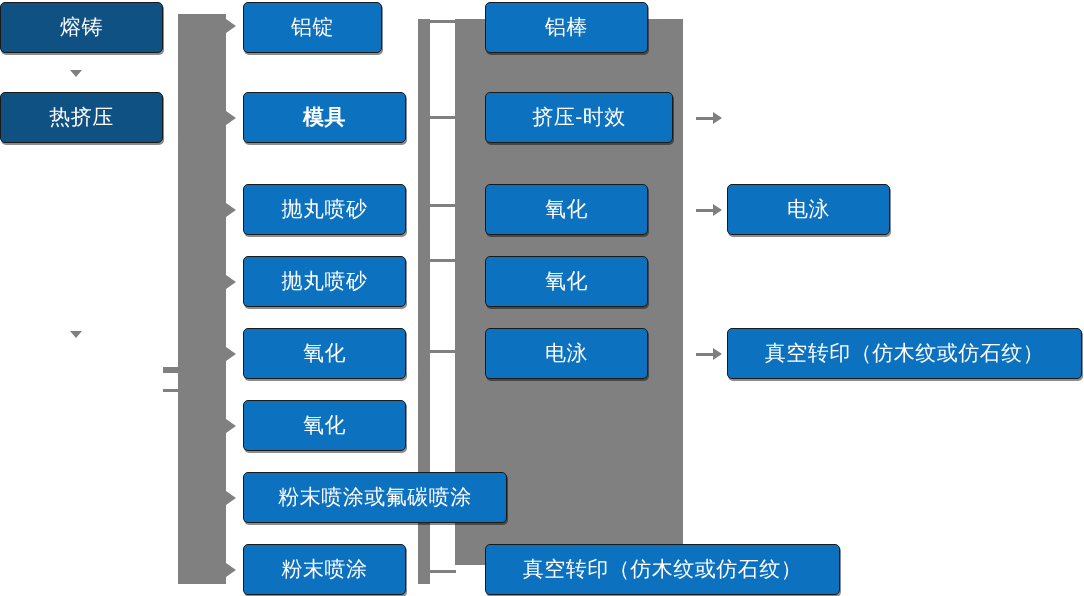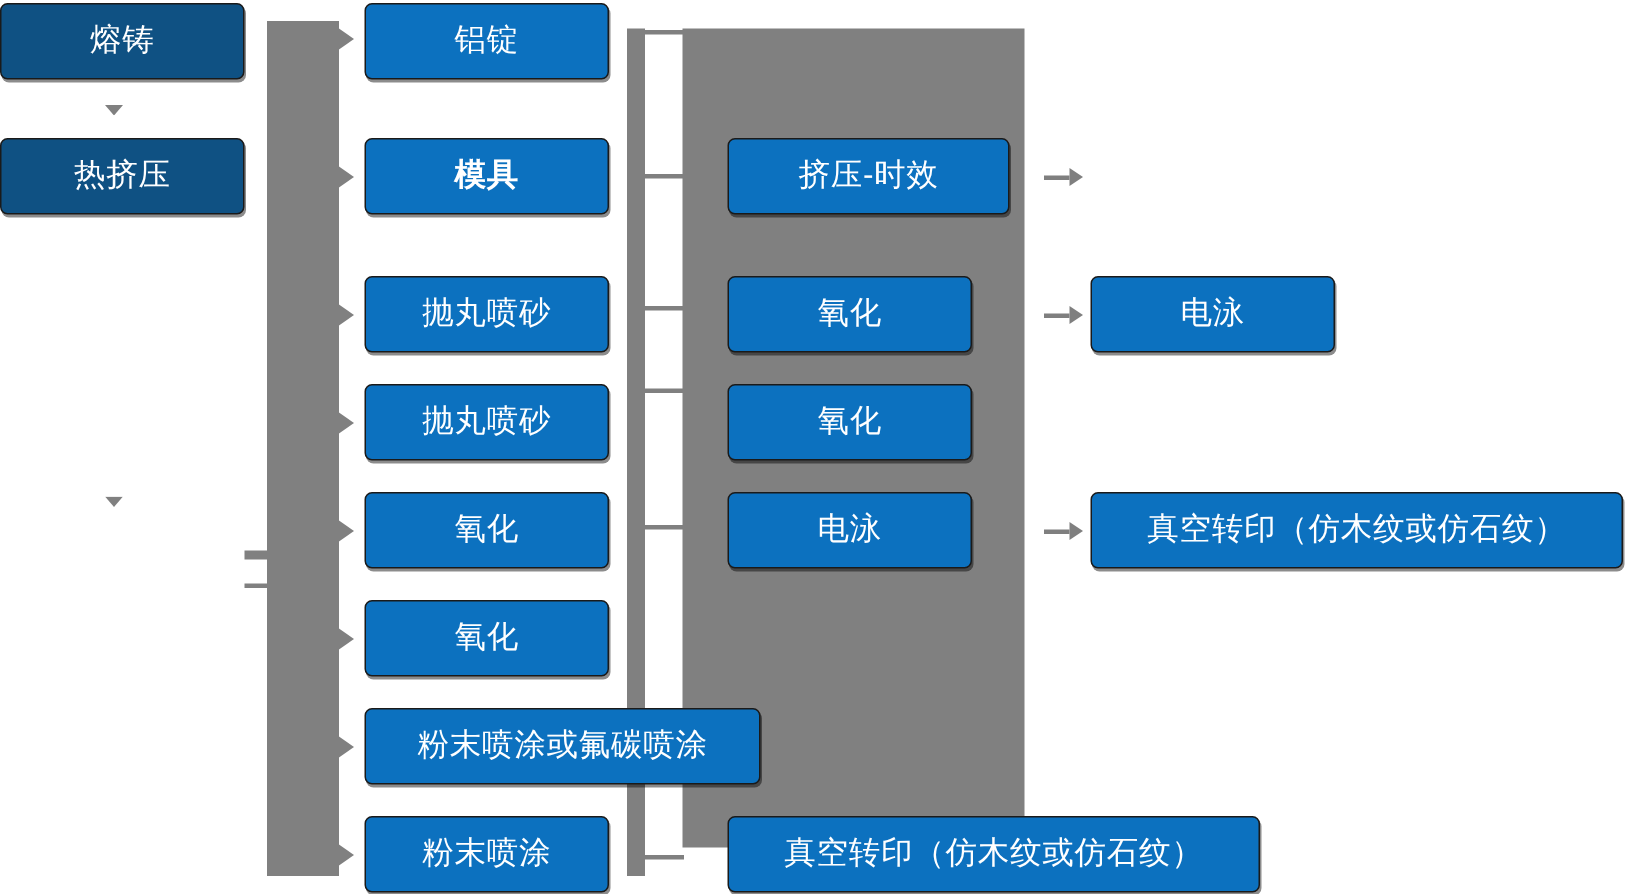--- a/index.html
+++ b/index.html
@@ -123,21 +123,21 @@
     <div class="head"></div>
   </div>
 
   <div class="node dark" style="left:0px; top:92px; width:163px; height:51px;">
     <span>热挤压</span>
   </div>
   <div class="node dark" style="left:0px; top:2px; width:163px; height:51px;">
     <span>熔铸</span>
   </div>
 
-  <div class="node light" style="left:243px; top:2px; width:163px; height:51px;">
+  <div class="node light" style="left:243px; top:2px; width:139px; height:51px;">
     <span>铝锭</span>
   </div>
   <div class="node light" style="left:243px; top:92px; width:163px; height:51px;font-weight:bold;">
     <span>模具</span>
   </div>
   <div class="node light" style="left:243px; top:184px; width:163px; height:51px;">
     <span>抛丸喷砂</span>
   </div>
   <div class="node light" style="left:243px; top:256px; width:163px; height:51px;">
     <span>抛丸喷砂</span>
@@ -148,20 +148,23 @@
   <div class="node light" style="left:243px; top:400px; width:163px; height:51px;">
     <span>氧化</span>
   </div>
   <div class="node light" style="left:243px; top:472px; width:264px; height:51px;">
     <span>粉末喷涂或氟碳喷涂</span>
   </div>
   <div class="node light" style="left:243px; top:544px; width:163px; height:51px;">
     <span>粉末喷涂</span>
   </div>
 
+  <div class="node light" style="left:485px; top:2px; width:163px; height:51px;">
+    <span>铝棒</span>
+  </div>
   <div class="node light" style="left:485px; top:92px; width:188px; height:51px;">
     <span>挤压-时效</span>
   </div>
   <div class="node light" style="left:485px; top:184px; width:163px; height:51px;">
     <span>氧化</span>
   </div>
   <div class="node light" style="left:485px; top:256px; width:163px; height:51px;">
     <span>氧化</span>
   </div>
   <div class="node light" style="left:485px; top:328px; width:163px; height:51px;">

